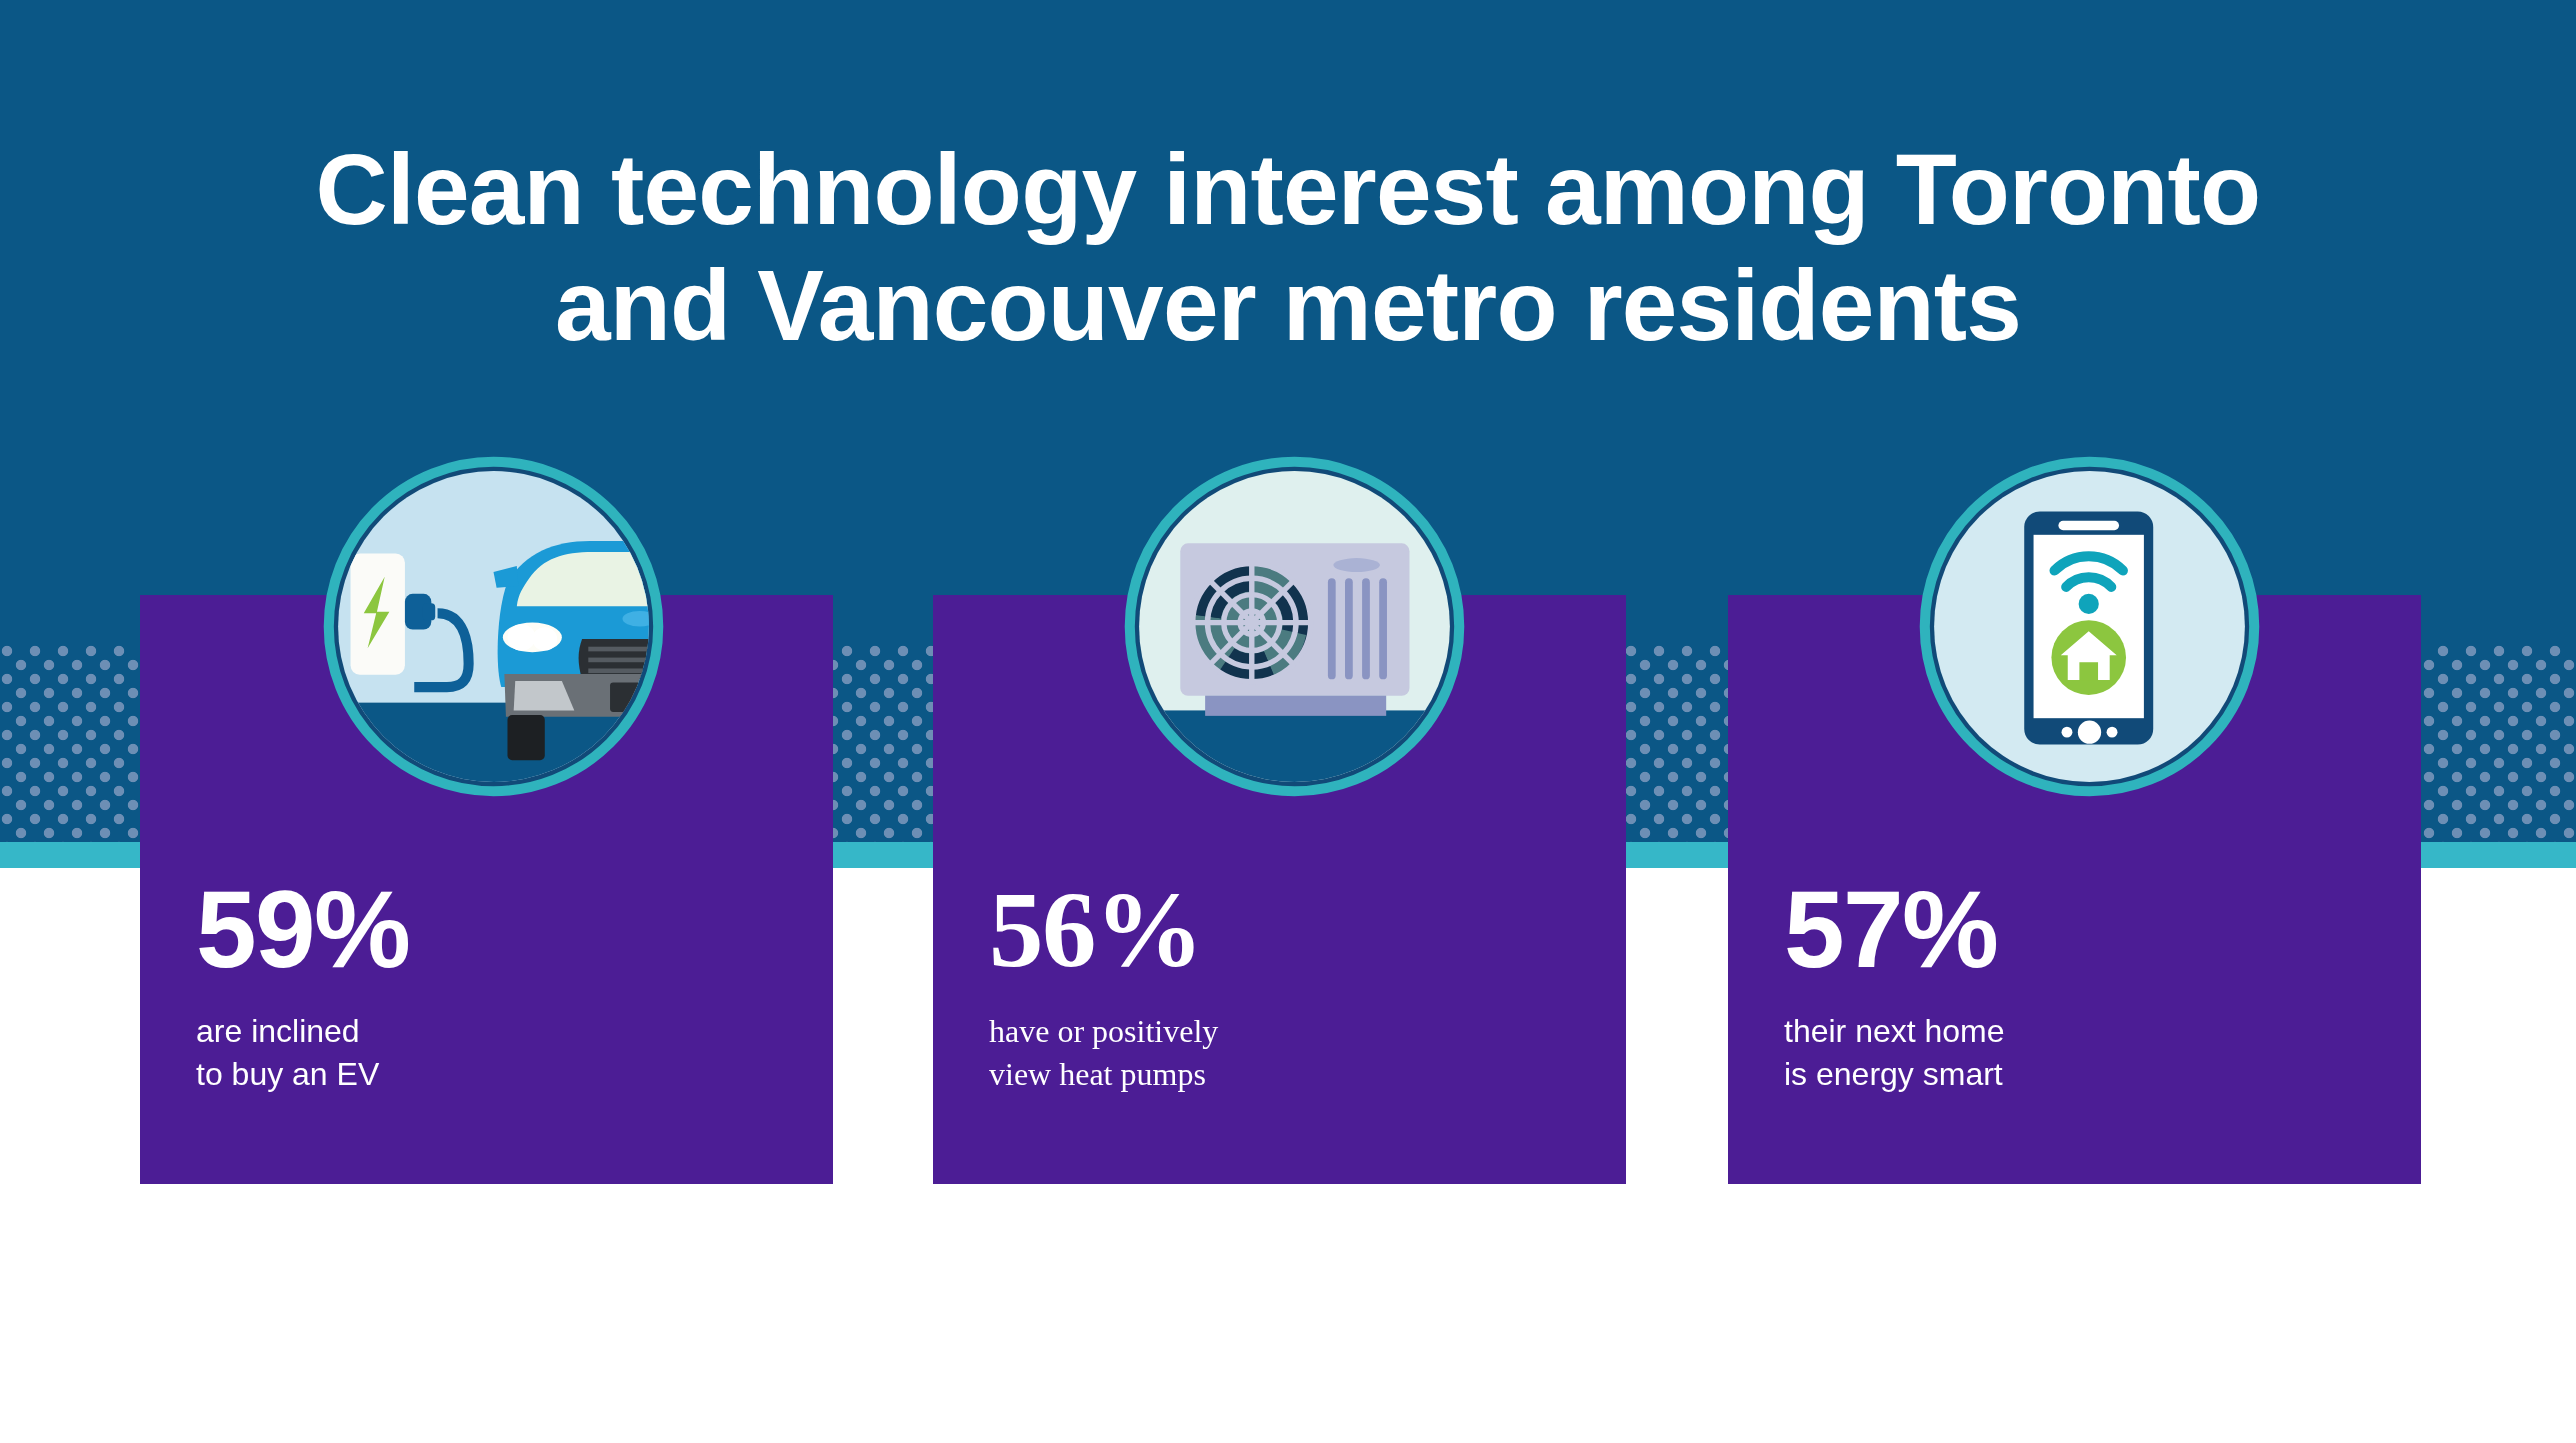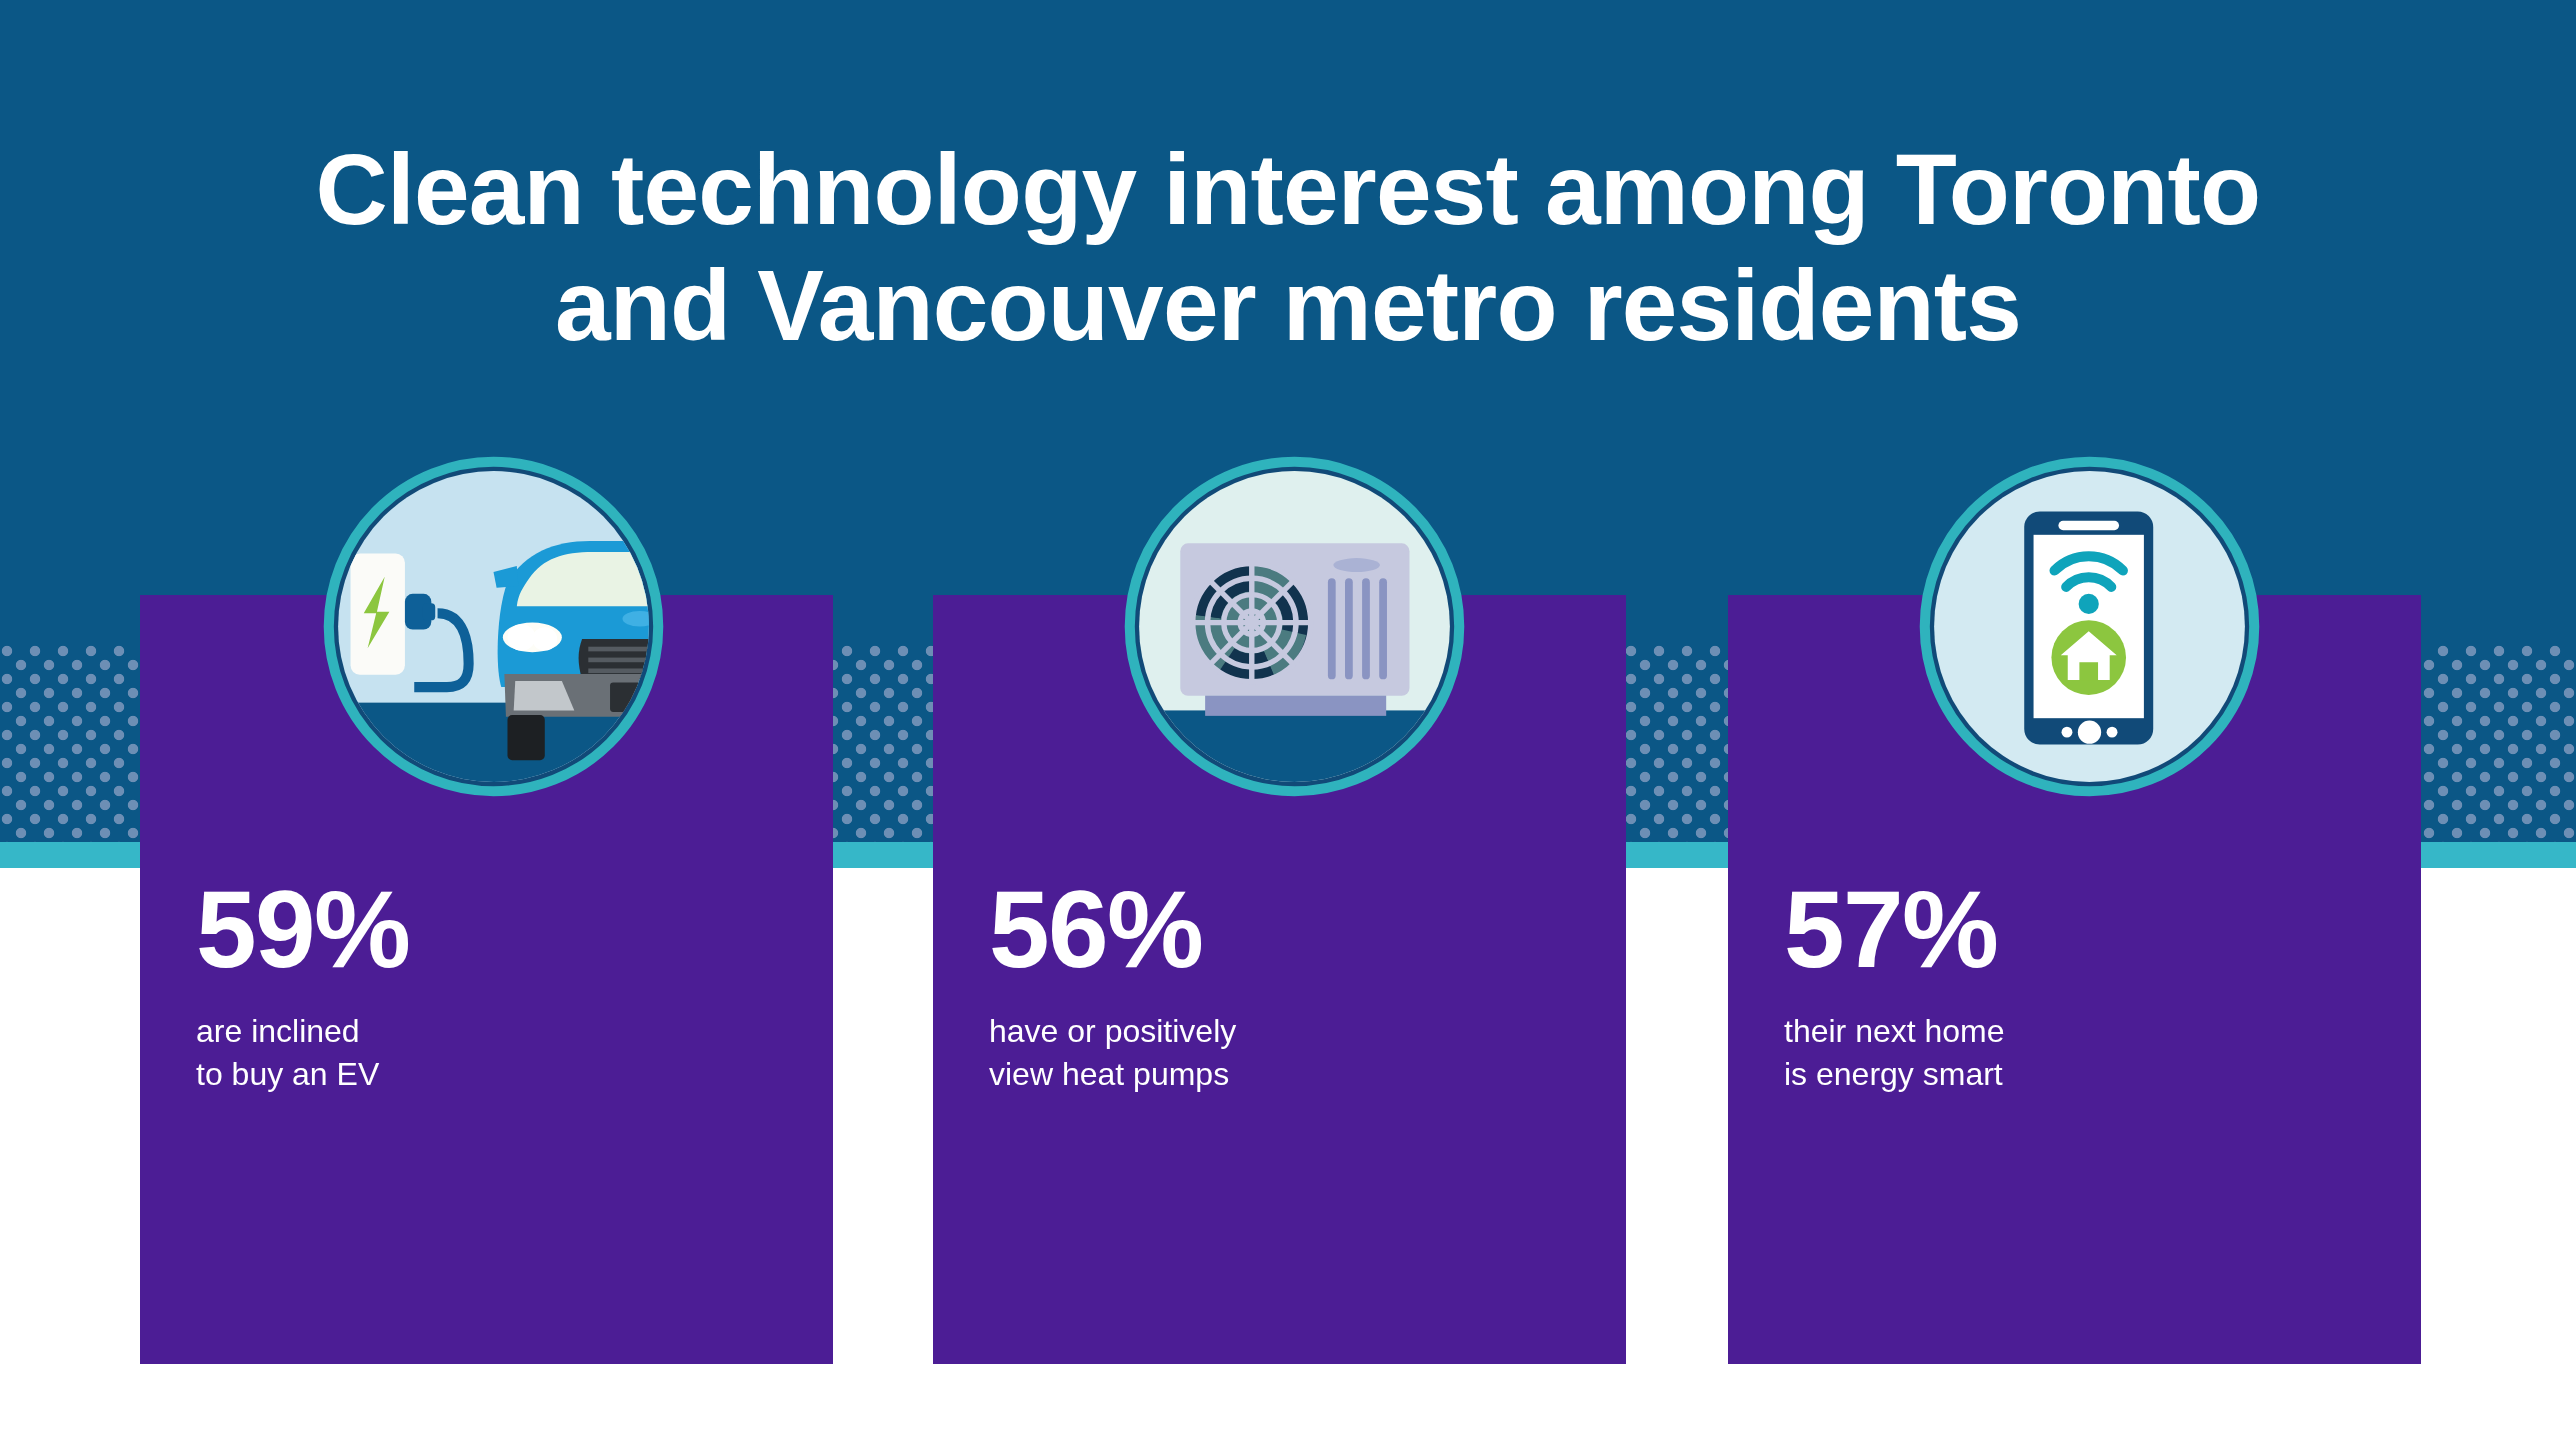--- a/index.html
+++ b/index.html
@@ -8,21 +8,21 @@
     padding: 0;
     background: #ffffff;
   }
   body {
     font-family: "Liberation Sans", sans-serif;
   }
 
   #infographic {
     position: relative;
     width: 2576px;
-    height: 1364px;
+    height: 1184px;
     overflow: hidden;
     background: #ffffff;
   }
 
   
   .bg-blue {
     position: absolute;
     left: 0; top: 0;
     width: 2576px;
     height: 842px;
@@ -77,21 +77,21 @@
 
   
   .card {
     position: absolute;
     top: 595px;
     width: 693px;
     height: 813px;
     background: #4c1d95;
   }
   .card-1 { left: 140px; }
-  .card-2 { left: 933px; }
+  .card-2 { left: 933px; font-family: Liberation Serif, serif; }
   .card-3 { left: 1728px; }
 
   .card-text {
     position: absolute;
     left: 56px;
     right: 39px;
     top: 280px;
   }
   .stat {
     color: #ffffff;

